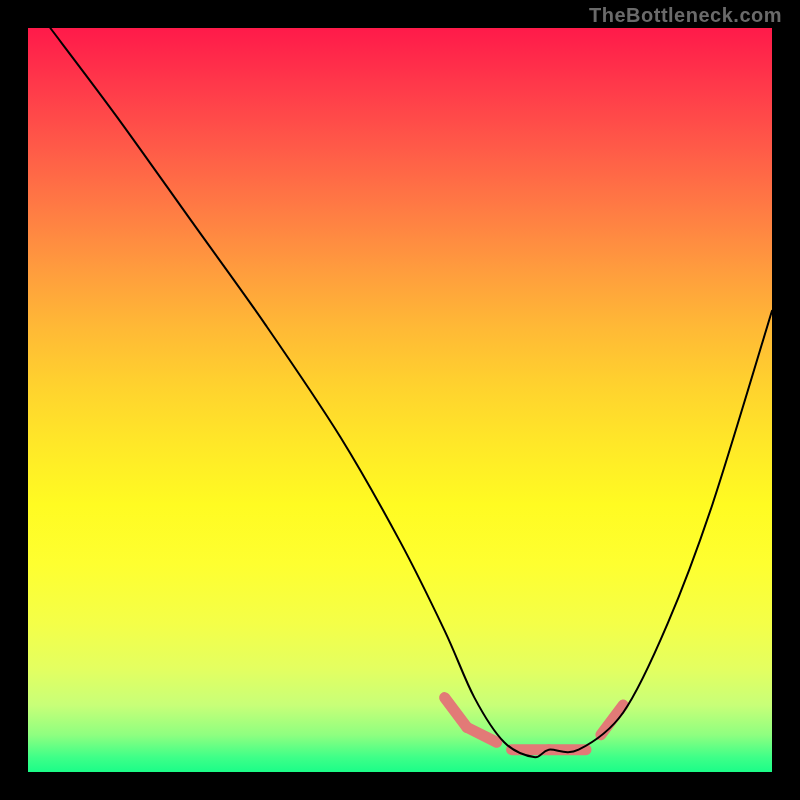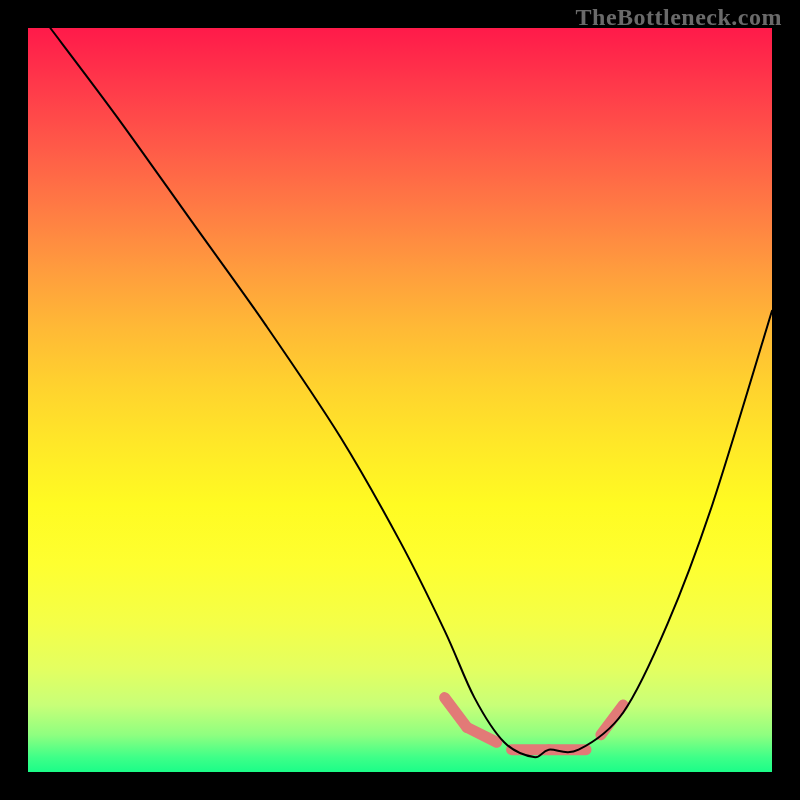--- a/index.html
+++ b/index.html
@@ -40,22 +40,22 @@
       #c8ff78 91%,
       #8fff80 95%,
       #3fff88 98%,
       #1bfd88 100%
     );
   }
   .watermark {
     position: absolute;
     top: 4px;
     right: 18px;
-    font-family: Liberation Serif, serif;
-    font-size: 24px;
+    font-family: Liberation Sans, sans-serif;
+    font-size: 20px;
     font-weight: bold;
     color: #6a6a6a;
     letter-spacing: 0.5px;
   }
   svg.curve {
     position: absolute;
     top: 0;
     left: 0;
     width: 744px;
     height: 744px;

